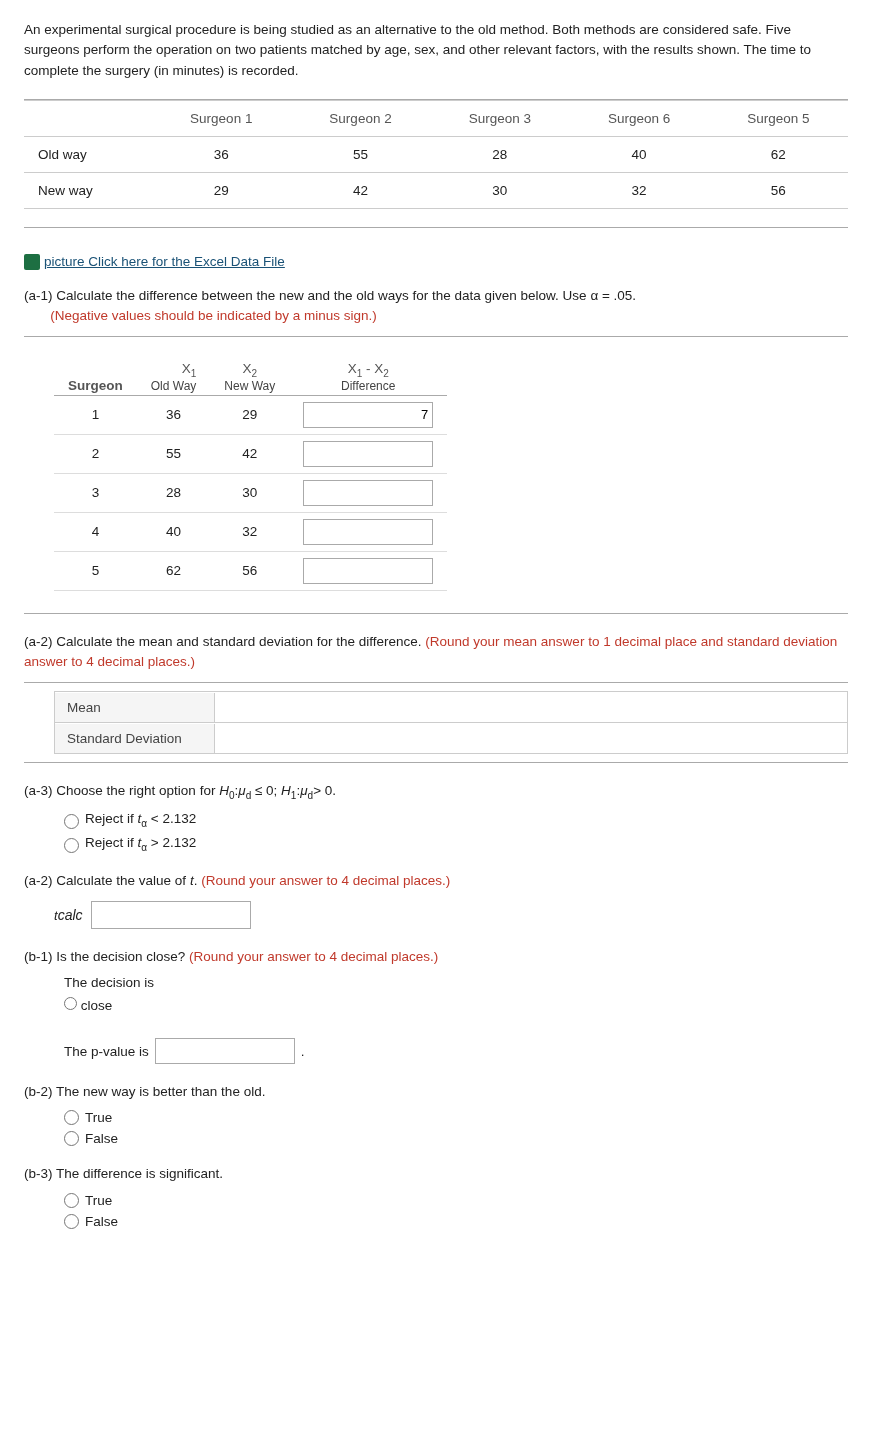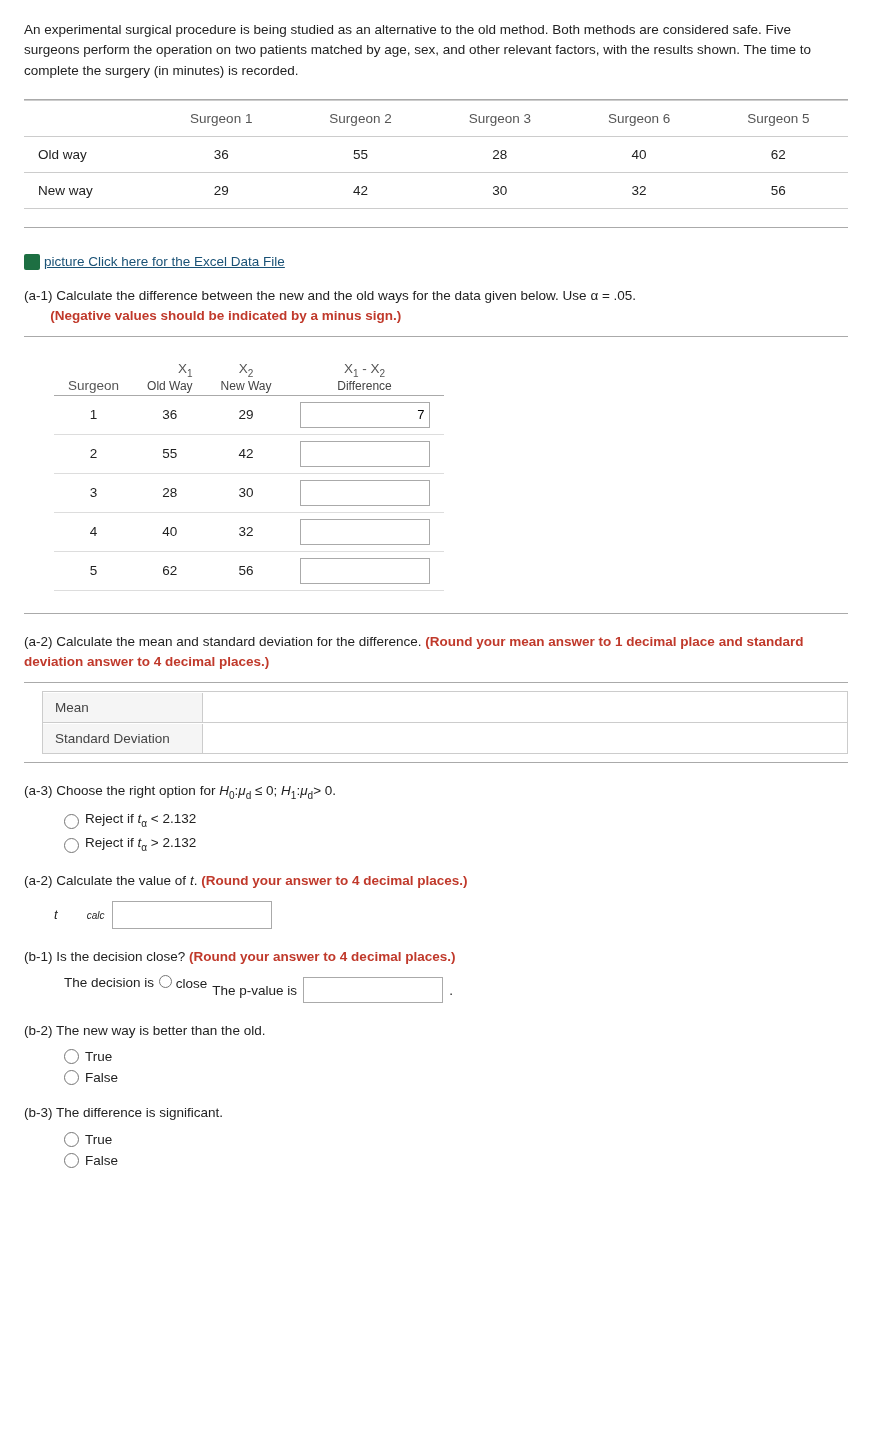--- a/index.html
+++ b/index.html
@@ -124,51 +124,50 @@
       gap: 8px;
       margin: 10px 0 16px 30px;
     }
     .tcalc-label {
       font-size: 13px;
       font-style: italic;
       display: flex;
       align-items: baseline;
     }
     .tcalc-sub {
-      font-size: 10px;
+      font-size: 14px;
       vertical-align: sub;
-      margin-left: 29px;
     }
     .tcalc-input {
       width: 160px;
       height: 28px;
       border: 1px solid #aaa;
       padding: 2px 6px;
       font-size: 13px;
     }
     
     .b1-section {
       margin-bottom: 14px;
       font-size: 13.5px;
     }
     .decision-block {
       margin: 8px 0 8px 40px;
       display: flex;
-      flex-direction: row;
+      flex-direction: column;
       gap: 5px;
     }
     .decision-block .decision-label {
       font-size: 13.5px;
       margin-bottom: 2px;
     }
     .pvalue-row {
       display: flex;
       align-items: center;
       gap: 6px;
-      margin-top: 2px;
+      margin-top: 20px;
       font-size: 13.5px;
     }
     .pvalue-input {
       width: 140px;
       height: 26px;
       border: 1px solid #aaa;
       padding: 2px 6px;
       font-size: 13px;
     }
     .section-block {
@@ -176,36 +175,36 @@
     }
     sub { font-size: 10px; vertical-align: sub; }
     .math-text { font-style: italic; }
     .section-header {
       margin-bottom: 8px;
       font-size: 13.5px;
       line-height: 1.5;
     }
     .section-header .bold-red {
       color: #c0392b;
-      font-weight: bold;
+      font-weight: normal;
     }
     
     .table-wrapper {
       border-top: 1px solid #aaa;
       border-bottom: 1px solid #aaa;
       margin-bottom: 10px;
     }
     .mean-sd-wrapper {
       border-top: 1px solid #aaa;
       border-bottom: 1px solid #aaa;
       margin: 10px 0 16px 0;
       padding: 8px 0;
     }
     .mean-sd-inner {
-      margin-left: 18px;
+      margin-left: 30px;
     }
     .mean-sd-row {
       display: flex;
       align-items: center;
       border: 1px solid #ccc;
     }
     .mean-sd-label {
       width: 160px;
       padding: 7px 12px;
       font-size: 13.5px;
@@ -290,21 +289,21 @@
     <span>Calculate the difference between the new and the old ways for the data given below. Use α = .05.</span>
     <br>
     &nbsp;&nbsp;&nbsp;&nbsp;&nbsp;&nbsp;
     <span class="bold-red">(Negative values should be indicated by a minus sign.)</span>
   </div>
 
   <div class="diff-outer-wrapper">
     <table class="diff-table">
       <thead>
         <tr class="header-row">
-          <th style="text-align:right;">
+          <th style="text-align:right;font-weight:bold;">
             <div>Surgeon</div>
           </th>
           <th style="text-align:right;">
             <div>X<sub>1</sub></div>
             <div class="sub-header">Old Way</div>
           </th>
           <th style="text-align:center;">
             <div>X<sub>2</sub></div>
             <div class="sub-header">New Way</div>
           </th>

